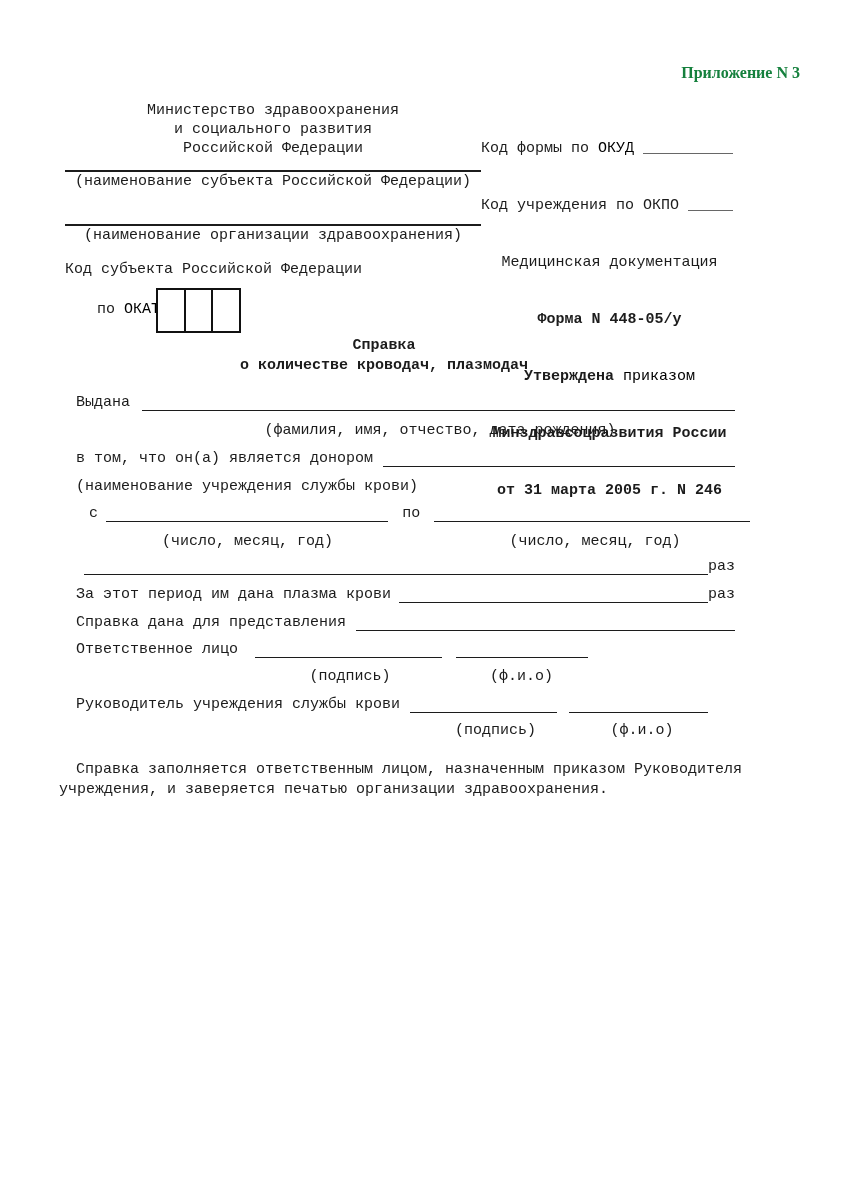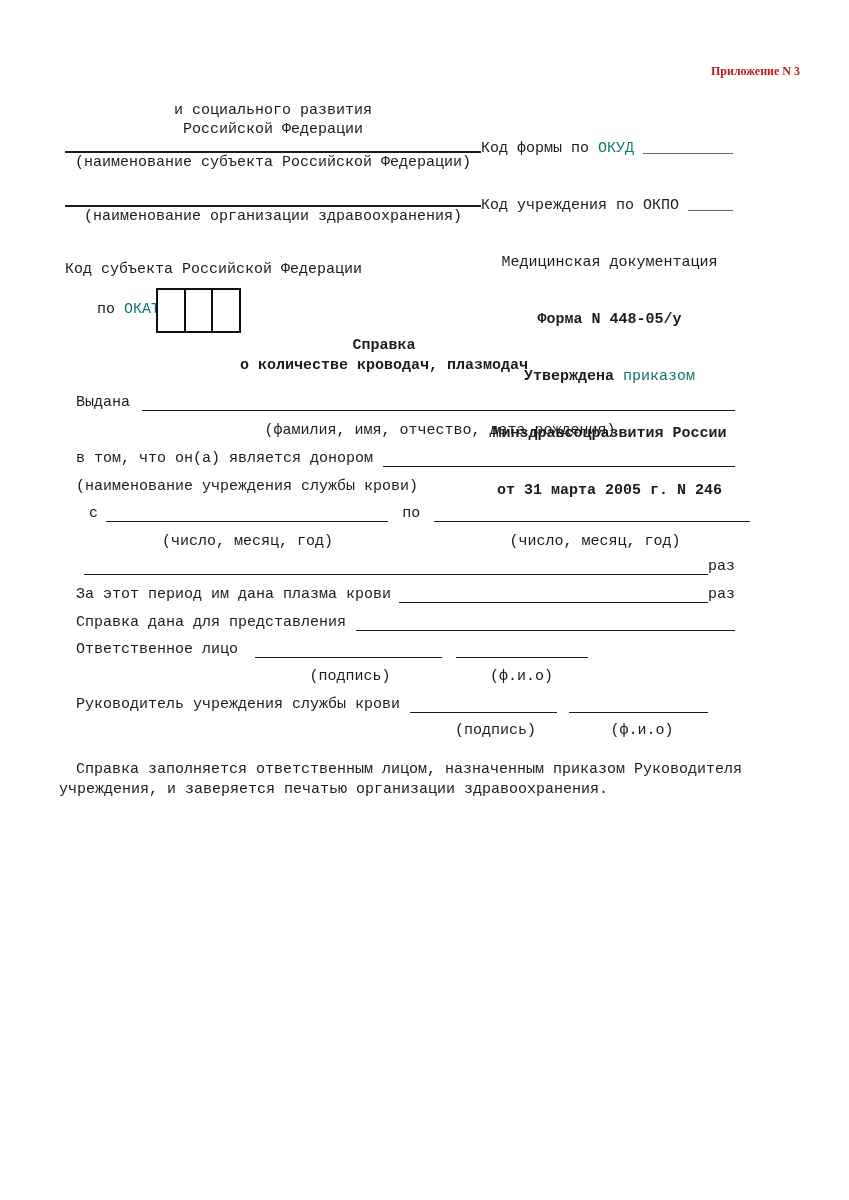--- a/index.html
+++ b/index.html
@@ -2,26 +2,26 @@
 <html><head>
 <meta charset="utf-8">
 <style>
   html,body { margin:0; padding:0; background:#fff; }
   .page {
     position:relative; width:849px; height:1200px; background:#ffffff;
     font-family:"Liberation Mono","DejaVu Sans Mono",monospace;
     font-size:15px; color:#1c1c1c; overflow:hidden;
   }
   .b { font-weight:bold; }
-  .link { color:#0f766e; text-decoration:none; cursor:pointer; }
+  .link { color:#000000; text-decoration:none; cursor:pointer; }
 
   .appendix {
     position:absolute; top:64px; right:49px;
     font-family:"Liberation Serif","DejaVu Serif",serif;
-    font-weight:bold; font-size:12px; color:#b91c1c;
+    font-weight:bold; font-size:16px; color:#15803d;
   }
 
   .hdr-left {
     position:absolute; left:65px; top:101px; width:416px;
     text-align:center; line-height:19px; white-space:nowrap;
   }
   .hdr-left .u1 { height:12px; border-bottom:2px solid #1c1c1c; }
   .hdr-left .u2 { height:33px; border-bottom:2px solid #1c1c1c; }
   .hdr-left .cap { line-height:19px; }
 
@@ -83,20 +83,21 @@
   .footer .l1 { text-indent:17px; }
 </style>
 </head>
 <body>
 
 <div class="page">
 
   <div class="appendix">Приложение N 3</div>
 
   <div class="hdr-left">
+    <div>Министерство здравоохранения</div>
     <div>и социального развития</div>
     <div>Российской Федерации</div>
     <div class="u1"></div>
     <div class="cap">(наименование субъекта Российской Федерации)</div>
     <div class="u2"></div>
     <div class="cap">(наименование организации здравоохранения)</div>
   </div>
 
   <div class="hdr-right">
     <div class="left"><span>Код формы по </span><a class="link">ОКУД</a><span> __________</span></div>

